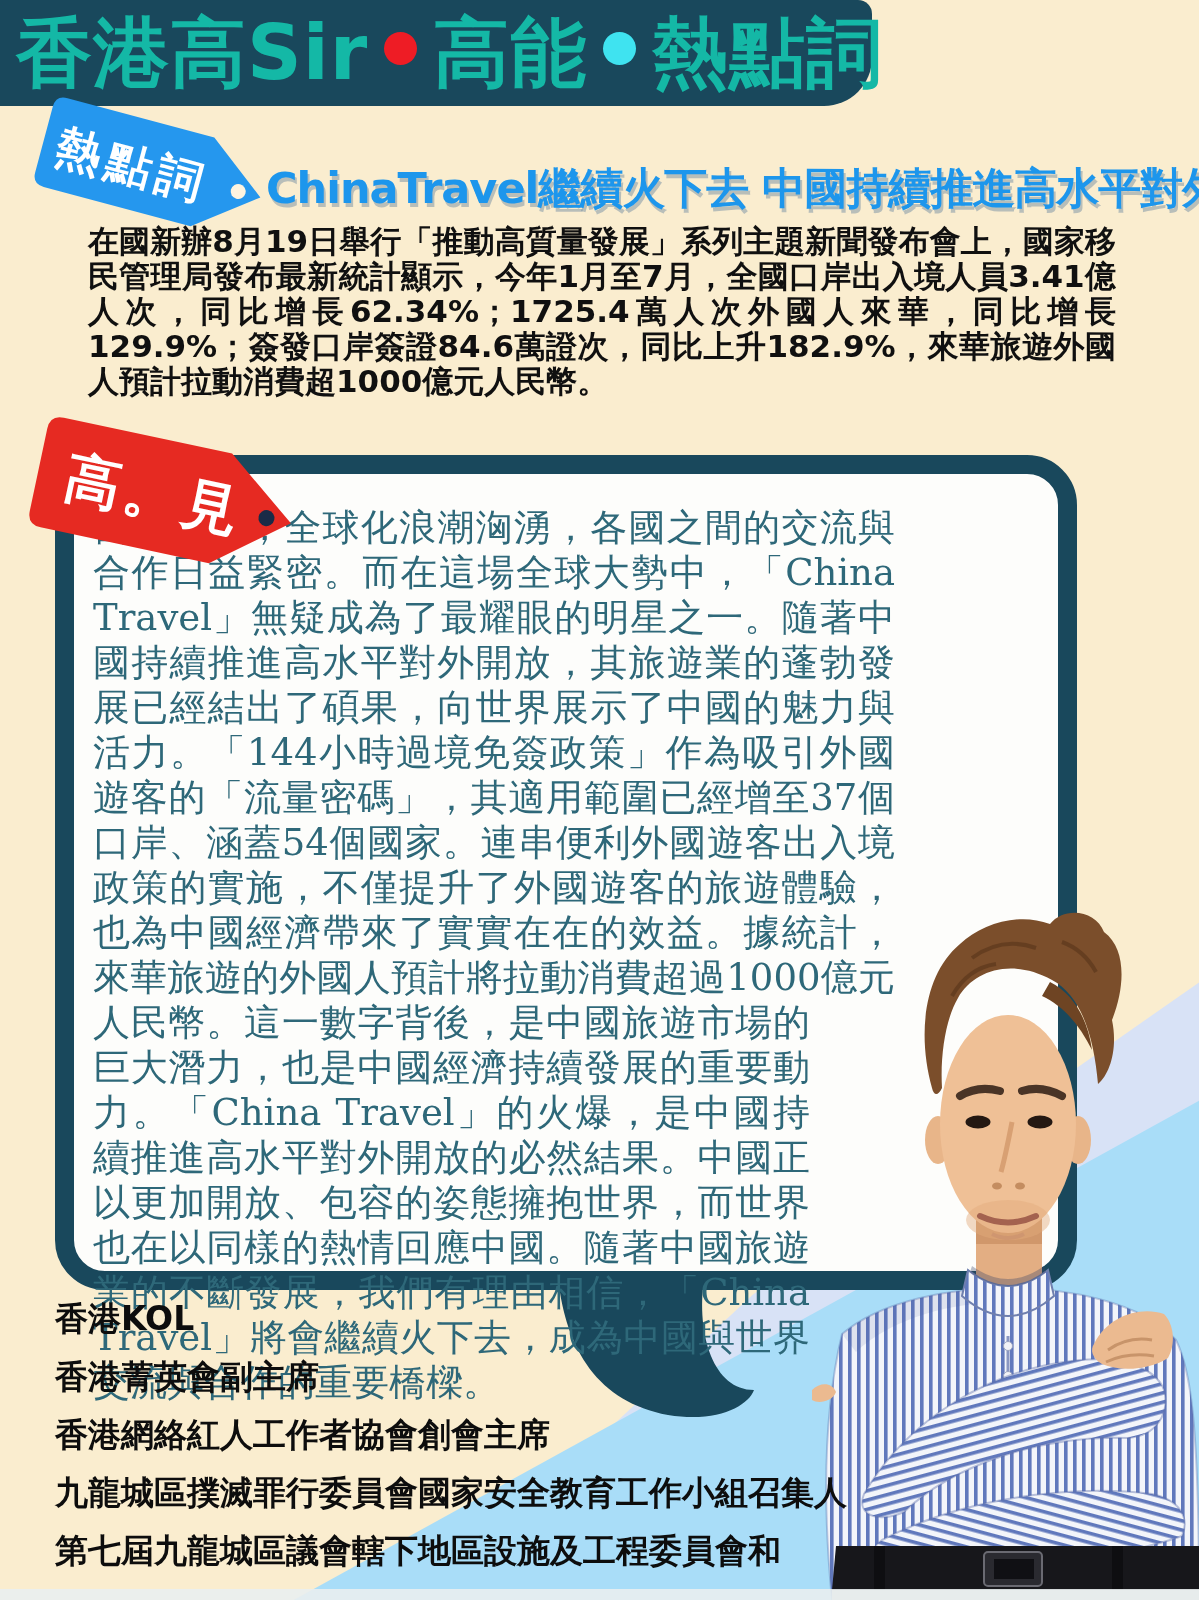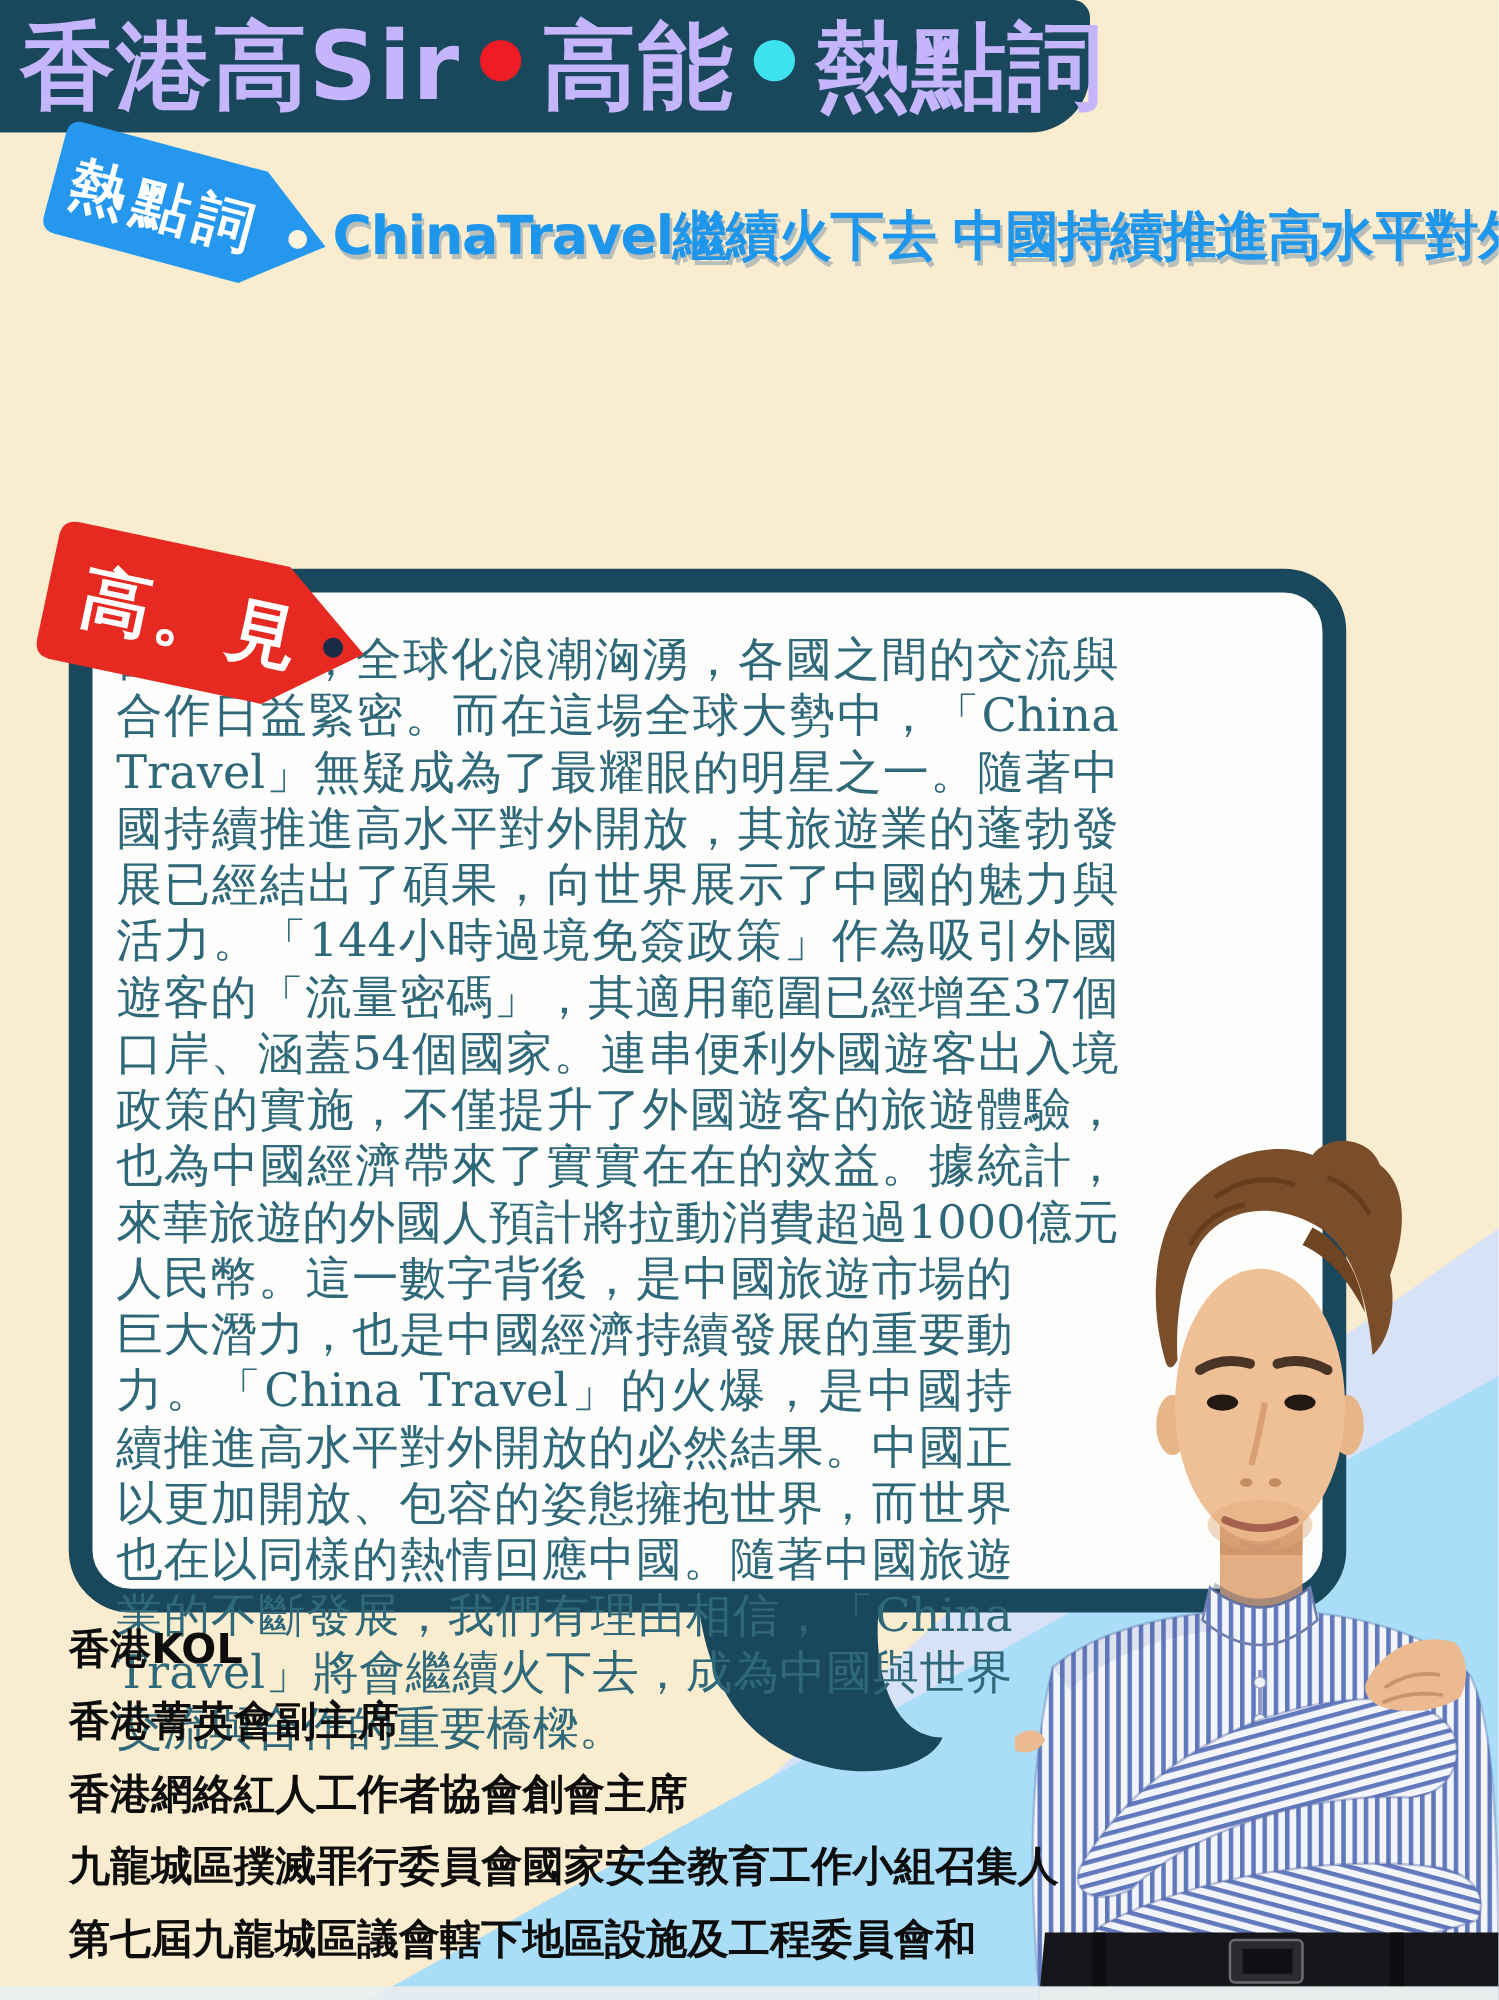--- a/index.html
+++ b/index.html
@@ -9,21 +9,21 @@
   
   .bg-band{position:absolute;inset:0;}
   #bg-pale{background:#D8E2F6;clip-path:polygon(100% 61.4%,100% 100%,35.5% 100%,62.8% 80.9%);}
   #bg-sky{background:#A9DDF8;clip-path:polygon(100% 68.8%,100% 100%,24.5% 100%);}
   #bg-bottom-strip{position:absolute;left:0;top:1589px;width:1199px;height:11px;
         background:#E9EEF0;opacity:.9;z-index:6;}
 
   
   #banner{position:absolute;left:0;top:0;width:872px;height:106px;background:#19485C;
         border-radius:0 14px 48px 0;z-index:2;display:flex;align-items:center;}
-  #banner .title{color:#c4b5fd;font-weight:900;font-size:76px;letter-spacing:1px;
+  #banner .title{color:#14b8a6;font-weight:900;font-size:76px;letter-spacing:1px;
         line-height:106px;white-space:nowrap;padding-left:16px;}
   .sep-dot{display:inline-block;width:33px;height:33px;border-radius:50%;
         margin:0 16px;vertical-align:14px;}
   #dot-red{background:#EE1C25;}
   #dot-cyan{background:#3FE3F0;}
 
   
   .tag-svg{position:absolute;z-index:5;overflow:visible;}
   #hot-tag{left:28px;top:108px;}
   #opinion-tag{left:22px;top:418px;}
@@ -75,20 +75,21 @@
   <svg id="hot-tag" class="tag-svg" width="270" height="125" viewBox="0 0 270 125">
     <g transform="rotate(15 130 62)">
       <path d="M24,16 H176 L236,62 L176,108 H24 Q12,108 12,96 V28 Q12,16 24,16 Z" fill="#2597EE"></path>
       <circle cx="213" cy="62" r="7.5" fill="#FDF4E0"></circle>
       <text class="tag-text" x="26" y="80" font-size="46" letter-spacing="6">熱點詞</text>
     </g>
   </svg>
 
   <div id="headline">ChinaTravel繼續火下去 中國持續推進高水平對外開放</div>
 
+  <div id="intro">在國新辦8月19日舉行「推動高質量發展」系列主題新聞發布會上，國家移民管理局發布最新統計顯示，今年1月至7月，全國口岸出入境人員3.41億人次，同比增長62.34%；1725.4萬人次外國人來華，同比增長129.9%；簽發口岸簽證84.6萬證次，同比上升182.9%，來華旅遊外國人預計拉動消費超1000億元人民幣。</div>
 
   <div id="bubble"></div>
   <svg id="bubble-tail" width="240" height="165" viewBox="0 0 240 165">
     <path d="M18,8 C26,80 58,132 128,145 C178,153 208,136 214,120 C174,120 156,66 164,8 Z" fill="#19485C"></path>
   </svg>
   <div id="bubble-text">
     <div class="wrap-spacer" id="wrap-spacer-1"></div>
     <div class="wrap-spacer" id="wrap-spacer-2"></div>
     <span>當今世界，全球化浪潮洶湧，各國之間的交流與合作日益緊密。而在這場全球大勢中，「China Travel」無疑成為了最耀眼的明星之一。隨著中國持續推進高水平對外開放，其旅遊業的蓬勃發展已經結出了碩果，向世界展示了中國的魅力與活力。「144小時過境免簽政策」作為吸引外國遊客的「流量密碼」，其適用範圍已經增至37個口岸、涵蓋54個國家。連串便利外國遊客出入境政策的實施，不僅提升了外國遊客的旅遊體驗，也為中國經濟帶來了實實在在的效益。據統計，來華旅遊的外國人預計將拉動消費超過1000億元人民幣。這一數字背後，是中國旅遊市場的巨大潛力，也是中國經濟持續發展的重要動力。「China Travel」的火爆，是中國持續推進高水平對外開放的必然結果。中國正以更加開放、包容的姿態擁抱世界，而世界也在以同樣的熱情回應中國。隨著中國旅遊業的不斷發展，我們有理由相信，「China Travel」將會繼續火下去，成為中國與世界交流與合作的重要橋樑。</span>
   </div>

